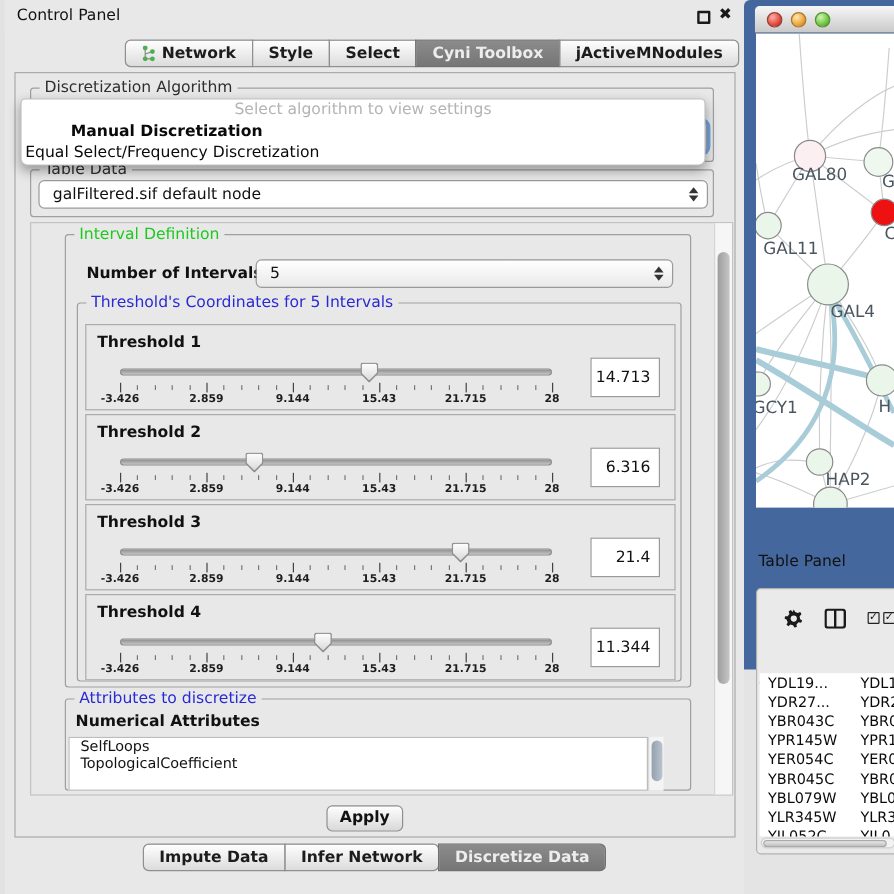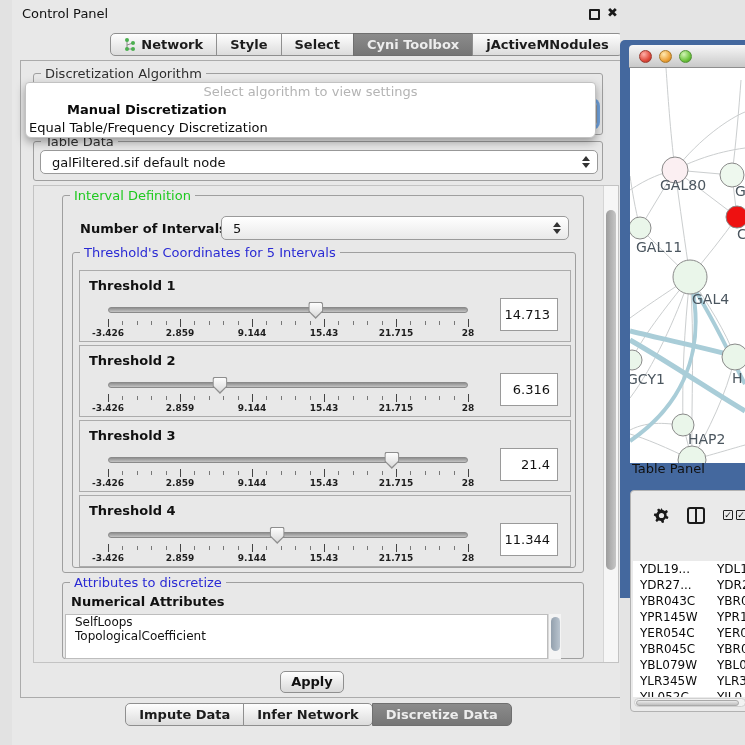--- a/index.html
+++ b/index.html
@@ -1,20 +1,20 @@
 <!DOCTYPE html>
 <html><head>
 <meta charset="utf-8">
 <style>
   * { margin:0; padding:0; box-sizing:border-box; }
   html,body { width:745px; height:745px; background:#e2e2e2; font-family:"DejaVu Sans","Liberation Sans",sans-serif; overflow:hidden; }
   .screen { position:relative; width:745px; height:745px; background:#e2e2e2; }
 
   
-  .control-panel { position:absolute; left:12px; top:0; width:617px; height:745px; background:#e8e8e8; border-right:4px solid #000000; }
+  .control-panel { position:absolute; left:4px; top:0; width:617px; height:745px; background:#e8e8e8; border-right:1px solid #000000; }
   .titlebar { position:absolute; left:0; top:0; width:100%; height:26px; background:#e8e8e8; }
   .titlebar .title { position:absolute; left:10px; top:6px; font-size:13px; color:#111; }
   .win-float { position:absolute; left:577px; top:9px; width:11px; height:11px; border:2px solid #1a1a1a; border-radius:1px; cursor:pointer; }
   .win-close { position:absolute; left:595px; top:5px; font-size:13px; font-weight:bold; color:#1a1a1a; cursor:pointer; }
 
   .tabs-row { position:absolute; top:33px; left:0; width:100%; display:flex; justify-content:center;margin-left:48px; }
   .tab { height:23px; line-height:21px; padding:0 13px; font-size:13px; font-weight:600; color:#1c1c1c;
          background:linear-gradient(#fefefe,#dcdcdc); border:1px solid #8f8f8f; margin-left:-1px;
          display:flex; align-items:center; gap:5px; cursor:pointer; }
   .tab:first-child { border-radius:5px 0 0 5px; margin-left:0; }
@@ -70,21 +70,21 @@
   .list-vscroll { position:absolute; width:13px; background:#f4f4f4; border-left:1px solid #d8d8d8; }
   .list-vscroll .thumb { position:absolute; left:1.5px; width:9px; border-radius:5px; background:linear-gradient(90deg,#93a0ad,#b9c4cf); }
 
   .btn { position:absolute; height:22px; background:linear-gradient(#fefefe,#d9d9d9); border:1px solid #8f8f8f; border-radius:5px;
          font-size:13px; font-weight:600; color:#111; text-align:center; line-height:20px; cursor:pointer; }
 
   .bottom-tabs { position:absolute; top:703px; left:0; width:100%; display:flex; justify-content:center; }
 
   
   .right-panel { position:absolute; left:620px; top:0; width:125px; height:745px; background:#e4e4e4; }
-  .net-frame { position:absolute; left:0; top:0; width:125px; height:558px; background:#44689e; border-radius:5px 0 0 0;margin-top:40px; }
+  .net-frame { position:absolute; left:0; top:0; width:125px; height:558px; background:#44689e; border-radius:5px 0 0 0; }
   .net-titlebar { position:absolute; left:9px; top:5px; width:116px; height:23px; background:linear-gradient(#f7f7f7,#c9c9c9);
                   border-bottom:1px solid #8e8e8e; border-radius:4px 0 0 0; }
   .light { position:absolute; top:5px; width:13px; height:13px; border-radius:50%; cursor:pointer; }
   .light.red   { left:10px; background:radial-gradient(circle at 35% 30%, #ffb0a8, #e04b3d 60%, #a02a20); border:1px solid #9c3b31;}
   .light.yellow{ left:30px; background:radial-gradient(circle at 35% 30%, #ffe9b0, #eda33b 60%, #b77415); border:1px solid #a8792c;}
   .light.green { left:50px; background:radial-gradient(circle at 35% 30%, #d2f4b5, #6fc53f 60%, #3f8a1d); border:1px solid #53923a;}
   .net-canvas { position:absolute; left:10px; top:28px; width:115px; height:395px; background:#fff; }
 
   .table-panel-title { position:absolute; left:12px; top:461px; font-size:13px; color:#111; }
   .tbl-box { position:absolute; left:10px; top:490px; width:118px; height:222px; background:#eaeaea; border:1px solid #b2b2b2; border-radius:4px 0 0 4px; }
@@ -148,21 +148,21 @@
           <span class="spin">
               <i class="up"></i>
               <i class="dn"></i>
             </span>
         </div>
       </div>
 
       <div class="popup">
         <div class="hint">Select algorithm to view settings</div>
         <div class="opt sel">Manual Discretization</div>
-        <div class="opt">Equal Table/Frequency Discretization</div>
+        <div class="opt">Equal Select/Frequency Discretization</div>
       </div>
 
       <div class="group" style="left:12px; top:80px; width:570px; height:40px;">
         <span class="group-title">Table Data</span>
         <div class="combo" style="left:6px; top:8px; width:558px; height:24px; background:#fff;">
           <span class="val">galFiltered.sif default node</span>
           <span class="spin">
               <i class="up"></i>
               <i class="dn"></i>
             </span>

